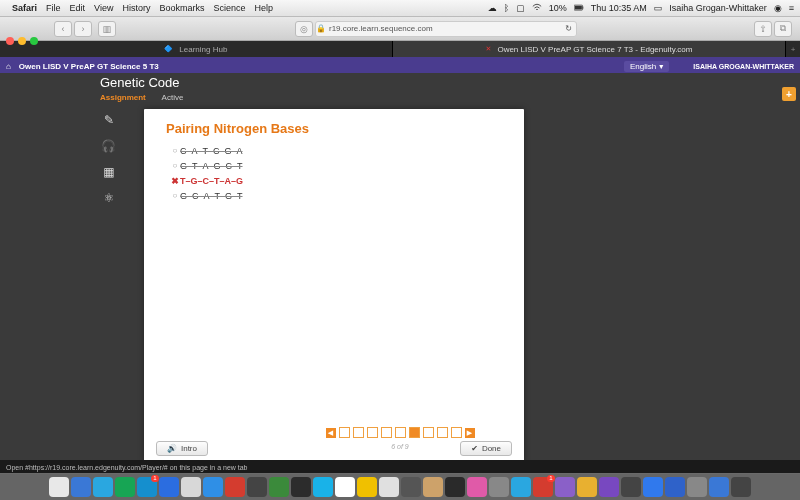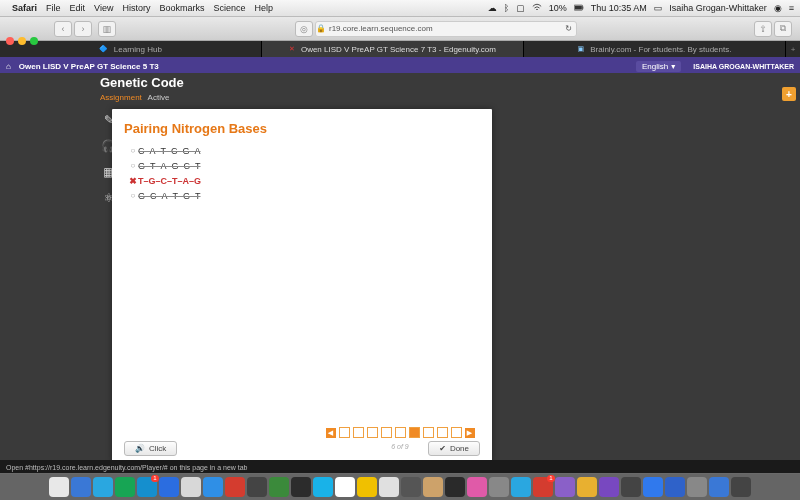--- a/index.html
+++ b/index.html
@@ -16,31 +16,31 @@
   .navbtn{width:16px;height:14px;border:1px solid #bbb;border-radius:3px;background:#f2f2f2;display:flex;align-items:center;justify-content:center;margin-right:2px;color:#888;font-size:9px}
   .addr{flex:0 0 260px;margin:0 auto;height:14px;background:#f4f4f4;border:1px solid #ccc;border-radius:3px;display:flex;align-items:center;justify-content:center;font-size:8px;color:#555;gap:3px}
   .tabstrip{height:16px;background:#2a2a2a;display:flex;font-size:8px;color:#aaa}
   .tab{flex:1;border-right:1px solid #000;display:flex;align-items:center;justify-content:center;gap:6px;padding:0 4px;overflow:hidden;white-space:nowrap}
   .tab.active{background:#3a3a3a;color:#ddd}
   .tab .ticon{font-size:7px}
   .appbar{height:18px;background:#4a3c8f;display:flex;align-items:center;color:#fff;font-size:8px;padding:0 6px}
   .appbar .home{margin-right:8px}
   .appbar .crs{font-weight:bold}
   .appbar .sp{flex:1}
-  .appbar .lang{background:#5a4ca0;padding:1px 6px;border-radius:2px;margin-right:12px;display:flex;align-items:center;gap:3px}
+  .appbar .lang{background:#5a4ca0;padding:1px 6px;border-radius:2px;margin-right:24px;display:flex;align-items:center;gap:3px}
   .appbar .user{font-weight:bold;font-size:7px}
   .stage{position:absolute;top:73px;left:0;right:0;bottom:40px;background:#3a3a3a}
-  .pagetitle{position:absolute;top:2px;left:100px;color:#fff;font-size:13px;font-weight:bold}
+  .pagetitle{position:absolute;top:2px;left:100px;color:#fff;font-size:13px;font-weight:normal}
   .subtitle{position:absolute;top:20px;left:100px;font-size:8px}
-  .subtitle .asg{color:#f08a24;font-weight:normal;margin-right:4px}
+  .subtitle .asg{color:#f08a24;font-weight:bold;margin-right:14px}
   .subtitle .act{color:#ccc}
   .plusbtn{position:absolute;top:14px;right:4px;width:14px;height:14px;background:#f0a030;color:#fff;display:flex;align-items:center;justify-content:center;font-weight:bold;border-radius:2px;font-size:10px}
   .toolcol{position:absolute;top:40px;left:98px;width:22px;display:flex;flex-direction:column;gap:12px;color:#ddd;align-items:center}
   .toolcol div{font-size:12px}
-  .card{position:absolute;top:36px;left:112px;width:380px;height:355px;background:#fff;border-radius:1px;box-shadow:0 0 6px rgba(0,0,0,.4);padding:8px 12px;box-sizing:border-box}
+  .card{position:absolute;top:36px;left:144px;width:380px;height:355px;background:#fff;border-radius:1px;box-shadow:0 0 6px rgba(0,0,0,.4);padding:8px 22px;box-sizing:border-box}
   .card h2{margin:4px 0 8px 0;color:#e67817;font-size:13px;font-weight:bold}
   .card .q{font-size:9px;color:#000;margin-bottom:6px}
   .opt{display:flex;align-items:center;font-size:9px;color:#333;margin:0 0 2px 4px;height:13px}
   .opt .mk{width:10px;display:inline-flex;justify-content:center;color:#999;font-size:8px}
   .opt.sel{color:#c33;font-weight:bold}
   .opt.sel .mk{color:#c33;font-weight:bold;font-size:9px}
   .opt .txt{text-decoration:line-through;text-decoration-color:#888;text-decoration-thickness:1px}
   .opt.sel .txt{text-decoration:none}
   .cardfoot{position:absolute;bottom:8px;left:12px;right:12px;display:flex;justify-content:space-between}
   .btn{border:1px solid #bbb;background:linear-gradient(#fdfdfd,#e8e8e8);border-radius:3px;padding:2px 10px;font-size:8px;color:#444;display:flex;align-items:center;gap:4px}
@@ -114,24 +114,20 @@
 
 <div class="tabstrip">
   <div class="tab">
       <span class="ticon" style="color:#4aa">🔷</span>
       <span>Learning Hub</span>
     </div>
   <div class="tab active">
       <span class="ticon" style="color:#d33">✕</span>
       <span>Owen LISD V PreAP GT Science 7 T3 - Edgenuity.com</span>
     </div>
-  <div class="tab">
-      <span class="ticon" style="color:#8cf">▣</span>
-      <span>Brainly.com - For students. By students.</span>
-    </div>
   <div style="width:14px;display:flex;align-items:center;justify-content:center;color:#888">+</div>
 </div>
 
 <div class="appbar">
   <span class="home">⌂</span>
   <span class="crs">Owen LISD V PreAP GT Science 5 T3</span>
   <span class="sp"></span>
   <span class="lang">
       <span>English</span>
       <span>▾</span>
@@ -168,21 +164,21 @@
         <span class="mk">✖</span>
         <span class="txt">T–G–C–T–A–G</span>
       </div>
     <div class="opt">
         <span class="mk">○</span>
         <span class="txt">G–C–A–T–G–T</span>
       </div>
     <div class="cardfoot">
       <div class="btn">
           <span>🔊</span>
-          <span>Click</span>
+          <span>Intro</span>
         </div>
       <div class="btn">
           <span>✔</span>
           <span>Done</span>
         </div>
     </div>
   </div>
 
   <div class="pager">
     <div class="pgarrow">◀</div>

